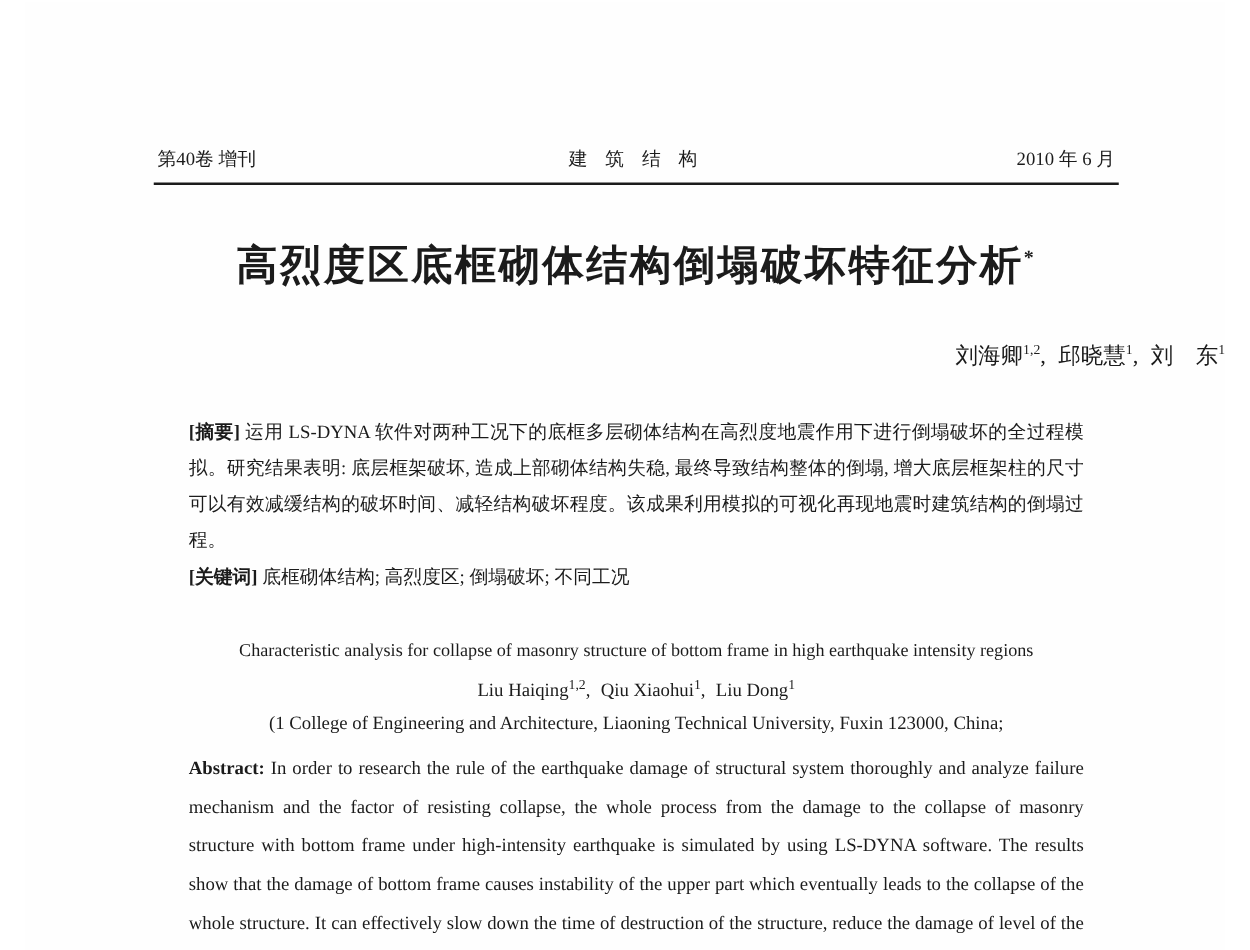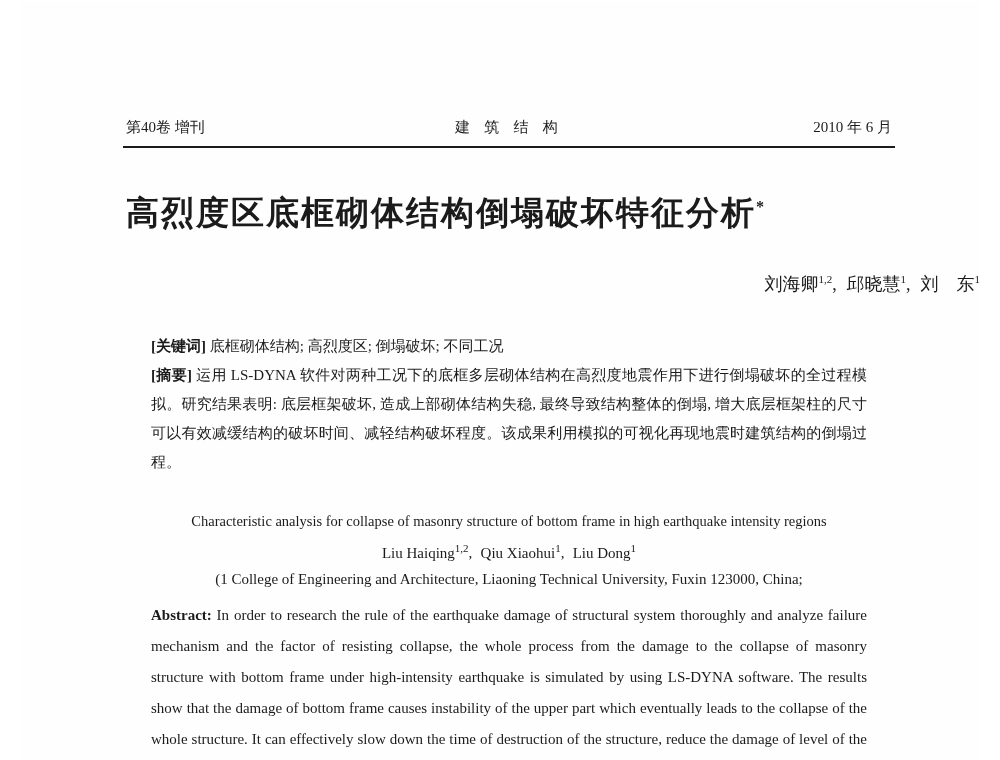--- a/index.html
+++ b/index.html
@@ -30,21 +30,21 @@
   .running-head .center {
     letter-spacing: 0.35em;
   }
   .head-rule {
     border: none;
     border-top: 2.5px solid #1b1b1b;
     margin: 9px 85px 0 85px;
   }
   .title-cn {
     margin: 46px 88px 0 88px;
-    text-align: left;
+    text-align: center;
     font-size: 33px;
     font-weight: bold;
     letter-spacing: 2px;
     line-height: 1.2;
   }
   .title-cn sup {
     font-size: 16px;
     font-weight: bold;
   }
   .authors-cn {
@@ -117,22 +117,22 @@
   </div>
 
   <hr class="head-rule">
 
   <h1 class="title-cn"><span>高烈度区底框砌体结构倒塌破坏特征分析</span><sup>*</sup></h1>
 
   <div class="authors-cn"><span><span>刘海卿</span><sup>1,2</sup></span><span class="author-sep">,</span><span><span>邱晓慧</span><sup>1</sup></span><span class="author-sep">,</span><span><span>刘　东</span><sup>1</sup></span></div>
 
 
   <div class="abstract-cn">
+    <p><span class="label-bold">[摘要]</span><span> 运用 LS-DYNA 软件对两种工况下的底框多层砌体结构在高烈度地震作用下进行倒塌破坏的全过程模拟。研究结果表明: 底层框架破坏, 造成上部砌体结构失稳, 最终导致结构整体的倒塌, 增大底层框架柱的尺寸可以有效减缓结构的破坏时间、减轻结构破坏程度。该成果利用模拟的可视化再现地震时建筑结构的倒塌过程。</span></p>
     <p><span class="label-bold">[关键词]</span><span> 底框砌体结构; 高烈度区; 倒塌破坏; 不同工况</span></p>
-    <p><span class="label-bold">[摘要]</span><span> 运用 LS-DYNA 软件对两种工况下的底框多层砌体结构在高烈度地震作用下进行倒塌破坏的全过程模拟。研究结果表明: 底层框架破坏, 造成上部砌体结构失稳, 最终导致结构整体的倒塌, 增大底层框架柱的尺寸可以有效减缓结构的破坏时间、减轻结构破坏程度。该成果利用模拟的可视化再现地震时建筑结构的倒塌过程。</span></p>
   </div>
 
   <div class="en-block">
     <div class="title-en">Characteristic analysis for collapse of masonry structure of bottom frame in high earthquake intensity regions</div>
     <div class="authors-en"><span><span>Liu Haiqing</span><sup>1,2</sup></span><span class="author-sep">,</span><span><span>Qiu Xiaohui</span><sup>1</sup></span><span class="author-sep">,</span><span><span>Liu Dong</span><sup>1</sup></span></div>
     <div class="affil-en">(1 College of Engineering and Architecture, Liaoning Technical University, Fuxin 123000, China;</div>
   </div>
 
   <div class="abstract-en">
     <p><span class="label-bold">Abstract:</span><span> In order to research the rule of the earthquake damage of structural system thoroughly and analyze failure mechanism and the factor of resisting collapse, the whole process from the damage to the collapse of masonry structure with bottom frame under high-intensity earthquake is simulated by using LS-DYNA software. The results show that the damage of bottom frame causes instability of the upper part which eventually leads to the collapse of the whole structure. It can effectively slow down the time of destruction of the structure, reduce the damage of level of the structure by increasing the size of the columns of the bottom frame. The results present the whole process of the collapse at the earthquake.</span></p>

